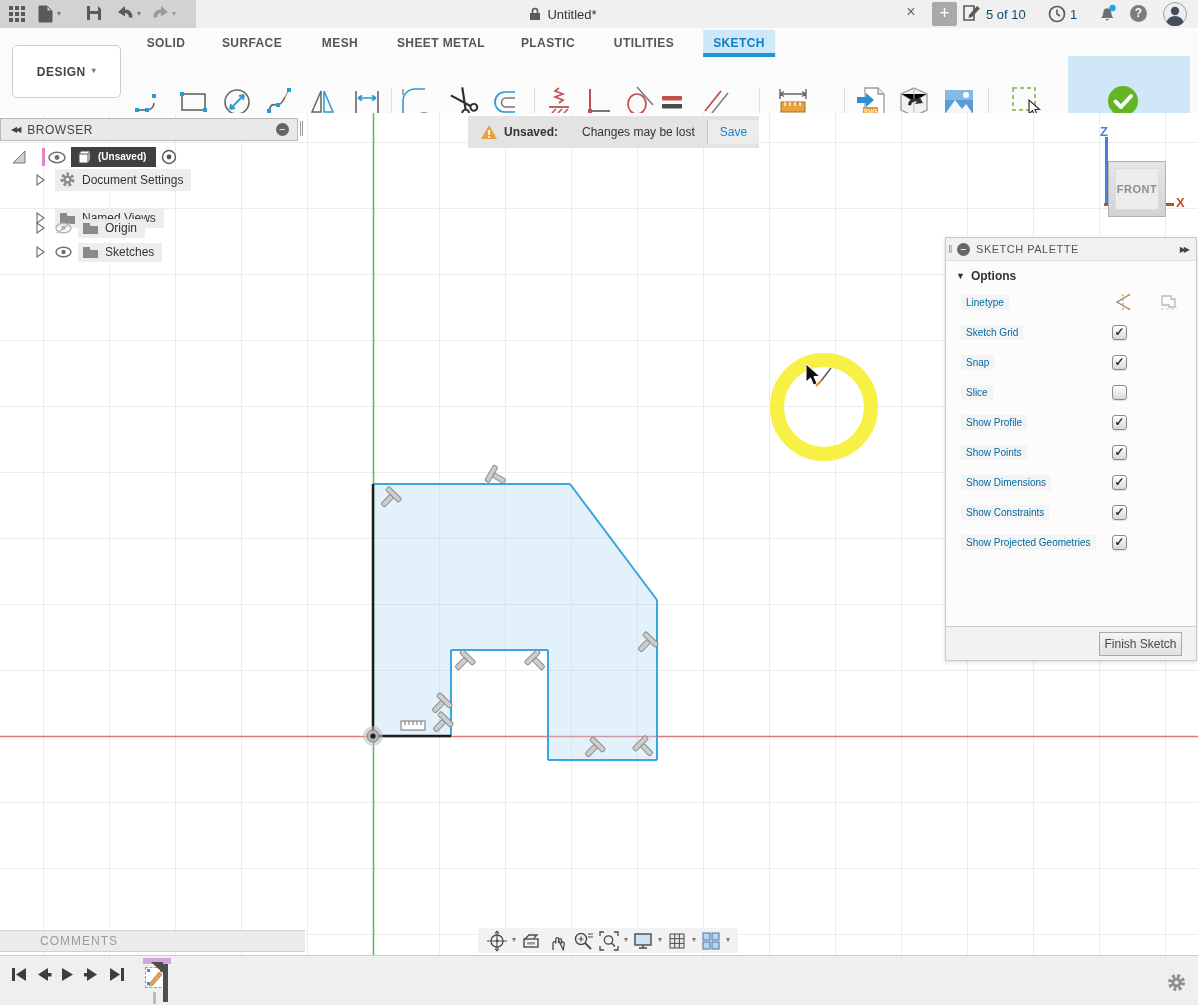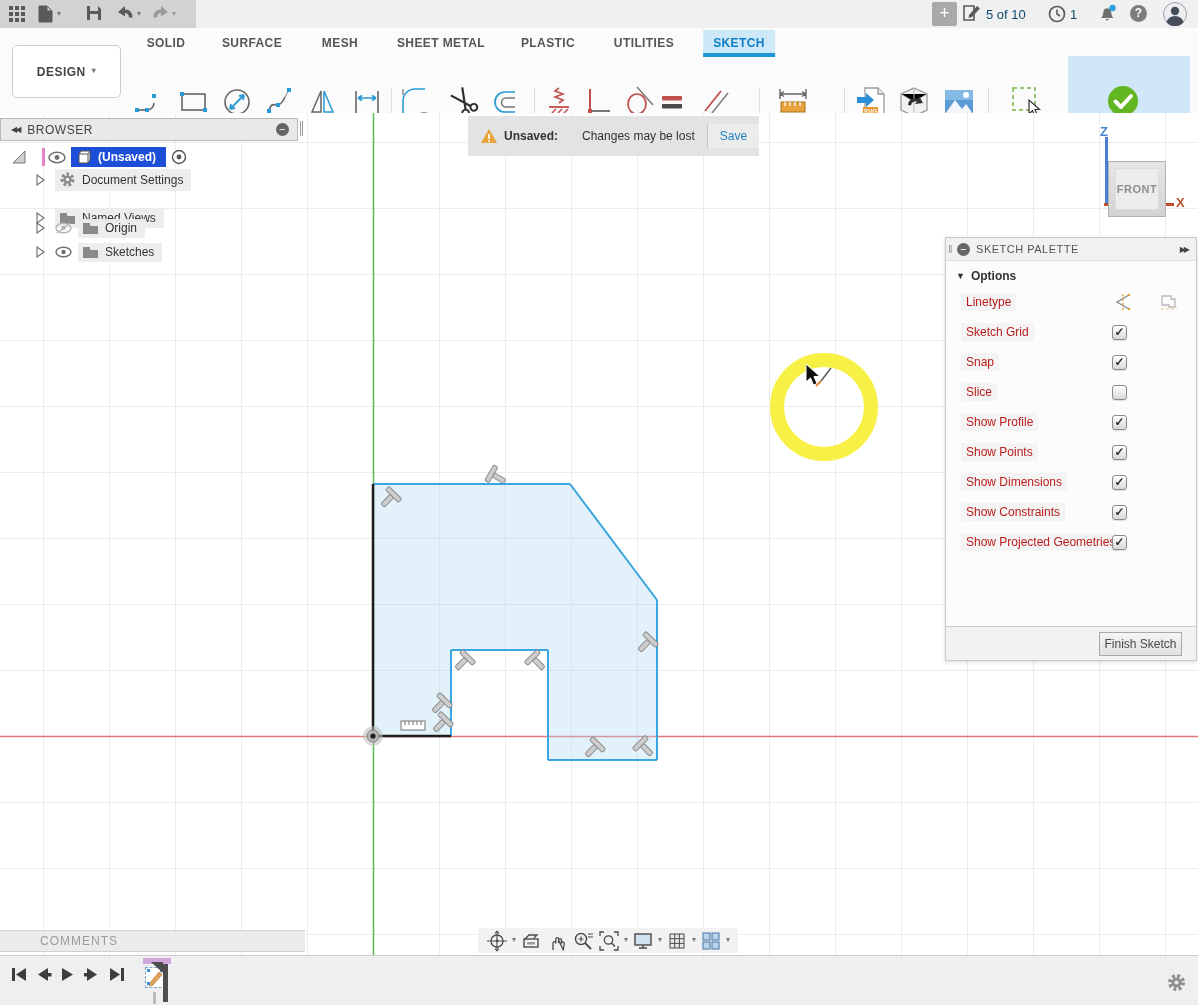--- a/index.html
+++ b/index.html
@@ -40,46 +40,46 @@
   
   .vc-face{position:absolute;left:1108px;top:161px;width:56px;height:54px;background:linear-gradient(#e6e6e6,#d3d3d3);
            border:1px solid #b2b2b2;display:flex;align-items:center;justify-content:center;}
   .vc-face .inner{width:42px;height:40px;background:#ececec;border:1px solid #dcdcdc;display:flex;align-items:center;justify-content:center;
            font-size:11px;font-weight:bold;color:#8d8d8d;letter-spacing:.5px;}
   .vc-z{position:absolute;left:1105px;top:137px;width:3px;height:69px;background:#4a7fd6;}
   .vc-x{position:absolute;left:1104px;top:203px;width:70px;height:3px;background:#c0512f;}
   .vc-zl{position:absolute;left:1100px;top:124px;color:#4a7fd6;font-size:13px;font-weight:bold;}
   .vc-xl{position:absolute;left:1176px;top:195px;color:#c0512f;font-size:13px;font-weight:bold;}
   
-  .warnbar{position:absolute;left:468px;top:116px;height:40px;display:flex;align-items:center;background:#e3e3e3;font-size:12px;color:#333;}
+  .warnbar{position:absolute;left:468px;top:116px;height:32px;display:flex;align-items:center;background:#e3e3e3;font-size:12px;color:#333;}
   .warnbar .seg{display:flex;align-items:center;padding:0 12px;height:24px;}
   .warnbar b{margin-left:6px;}
   .warnbar .save{background:#ececec;border-left:1px solid #c6c6c6;color:#1e7fc2;}
   
   .brw-hd{position:absolute;left:0;top:118px;width:296px;height:21px;background:#e9e9e9;border:1px solid #b8b8b8;
           display:flex;align-items:center;font-size:12px;color:#444;letter-spacing:.5px;}
   .brw-hd .coll{font-size:8px;color:#444;margin:0 8px 0 10px;letter-spacing:-2px;}
   .minus-ico{width:13px;height:13px;border-radius:50%;background:#666;color:#fff;font-size:11px;line-height:12px;text-align:center;}
   .brw-grip{position:absolute;left:300px;top:121px;width:1px;height:15px;background:#999;box-shadow:2px 0 0 #999;}
   .brow{position:absolute;height:22px;display:flex;align-items:center;font-size:12px;color:#333;}
   .chip{background:rgba(236,236,236,.95);padding:2px 8px 3px 4px;display:flex;align-items:center;gap:6px;}
-  .chip.dark{background:#1d4ed8;color:#fff;font-weight:bold;font-size:12px;padding:2px 10px 3px 6px;} 
+  .chip.dark{background:#404040;color:#fff;font-weight:bold;font-size:10px;padding:2px 10px 3px 6px;} 
   .arrowR{width:9px;height:9px;}
   .pinkbar{width:3px;height:18px;background:#e583c9;}
   
   .palette{position:absolute;left:945px;top:237px;width:252px;height:424px;background:#fcfcfc;border:1px solid #c9c9c9;
            box-shadow:0 1px 4px rgba(0,0,0,.15);box-sizing:border-box;}
   .pal-hd{height:22px;background:#f1f1f1;border-bottom:1px solid #ddd;display:flex;align-items:center;
           font-size:11px;color:#555;letter-spacing:.5px;}
   .pal-hd .grip{color:#999;margin:0 4px 0 2px;font-size:11px;}
   .pal-hd .exp{margin-left:auto;margin-right:8px;font-size:8px;color:#444;letter-spacing:-2px;}
   .pal-sec{display:flex;align-items:center;gap:6px;font-size:12px;font-weight:bold;color:#333;padding:8px 0 4px 10px;}
   .pal-sec .tri{font-size:9px;color:#333;}
   .prow{position:relative;height:30px;display:flex;align-items:center;}
-  .prow .lbl{margin-left:15px;font-size:12px;color:#b91c1c;background:#f4f4f4;padding:2px 5px;}
+  .prow .lbl{margin-left:15px;font-size:10px;color:#0369a1;background:#f4f4f4;padding:2px 5px;}
   .prow .ctrl{position:absolute;left:166px;display:flex;align-items:center;gap:14px;}
   .cbx{width:15px;height:15px;border:1px solid #8a8a8a;border-radius:3px;background:linear-gradient(#fff,#d8d8d8);
        box-shadow:inset 0 1px 0 #fff,0 1px 1px rgba(0,0,0,.12);display:flex;align-items:center;justify-content:center;
        font-size:12px;font-weight:bold;color:#2e2e2e;box-sizing:border-box;}
   .pal-foot{position:absolute;left:0;bottom:0;width:100%;height:33px;background:#f2f2f2;border-top:1px solid #ccc;}
   .finish-btn{position:absolute;right:14px;top:5px;width:81px;height:22px;background:linear-gradient(#f4f4f4,#e1e1e1);
        border:1px solid #a8a8a8;font-size:12px;color:#4a4a4a;display:flex;align-items:center;justify-content:center;}
   
   .comments{position:absolute;left:0;top:930px;width:305px;height:22px;background:#ebebeb;border-top:1px solid #d0d0d0;
             border-bottom:1px solid #d0d0d0;display:flex;align-items:center;font-size:12px;color:#9b9b9b;letter-spacing:1px;padding-left:40px;box-sizing:border-box;}
@@ -124,20 +124,28 @@
     </svg>
     <svg class="qa-icon" style="left:116px" width="18" height="16">
       <path d="M2 7 L9 1 v3.5 c5 0 7.5 3.5 7.5 8 h-3.5 c0-3-2-4.5-4-4.5 v3.5 z" fill="#5a5a5a"></path>
     </svg>
     <span class="qa-icon caret" style="left:137px;top:10px">▾</span>
     <svg class="qa-icon" style="left:152px" width="18" height="16">
       <path d="M16 7 L9 1 v3.5 c-5 0-7.5 3.5-7.5 8 h3.5 c0-3 2-4.5 4-4.5 v3.5 z" fill="#9a9a9a"></path>
     </svg>
     <span class="qa-icon caret" style="left:172px;top:10px;color:#9a9a9a">▾</span>
 
+    <div class="doc-tab">
+      <svg width="12" height="14">
+        <rect x="1" y="6" width="10" height="7" fill="#5a5a5a"></rect>
+          <path d="M3.5 6 V4 a2.5 2.5 0 0 1 5 0 V6" fill="none" stroke="#5a5a5a" stroke-width="1.6"></path>
+      </svg>
+      <span>Untitled*</span>
+      <span class="tab-close">×</span>
+    </div>
     <div class="plus-btn">+</div>
 
     <svg class="qa-icon" style="left:962px;top:4px" width="19" height="19">
       <path d="M2 2 h10 v14 h-10 z" fill="none" stroke="#5a5a5a" stroke-width="1.6"></path>
       <path d="M7 11 L15 2 L18 4.5 L10 13 L6.5 14 z" fill="#5a5a5a"></path>
     </svg>
     <span class="tb-txt abs" style="left:986px;top:7px">5 of 10</span>
     <svg class="qa-icon" style="left:1048px;top:5px" width="18" height="18">
       <circle cx="9" cy="9" r="7.5" fill="none" stroke="#5a5a5a" stroke-width="1.7"></circle>
       <path d="M9 4.5 V9 L12 11" fill="none" stroke="#5a5a5a" stroke-width="1.6"></path>

